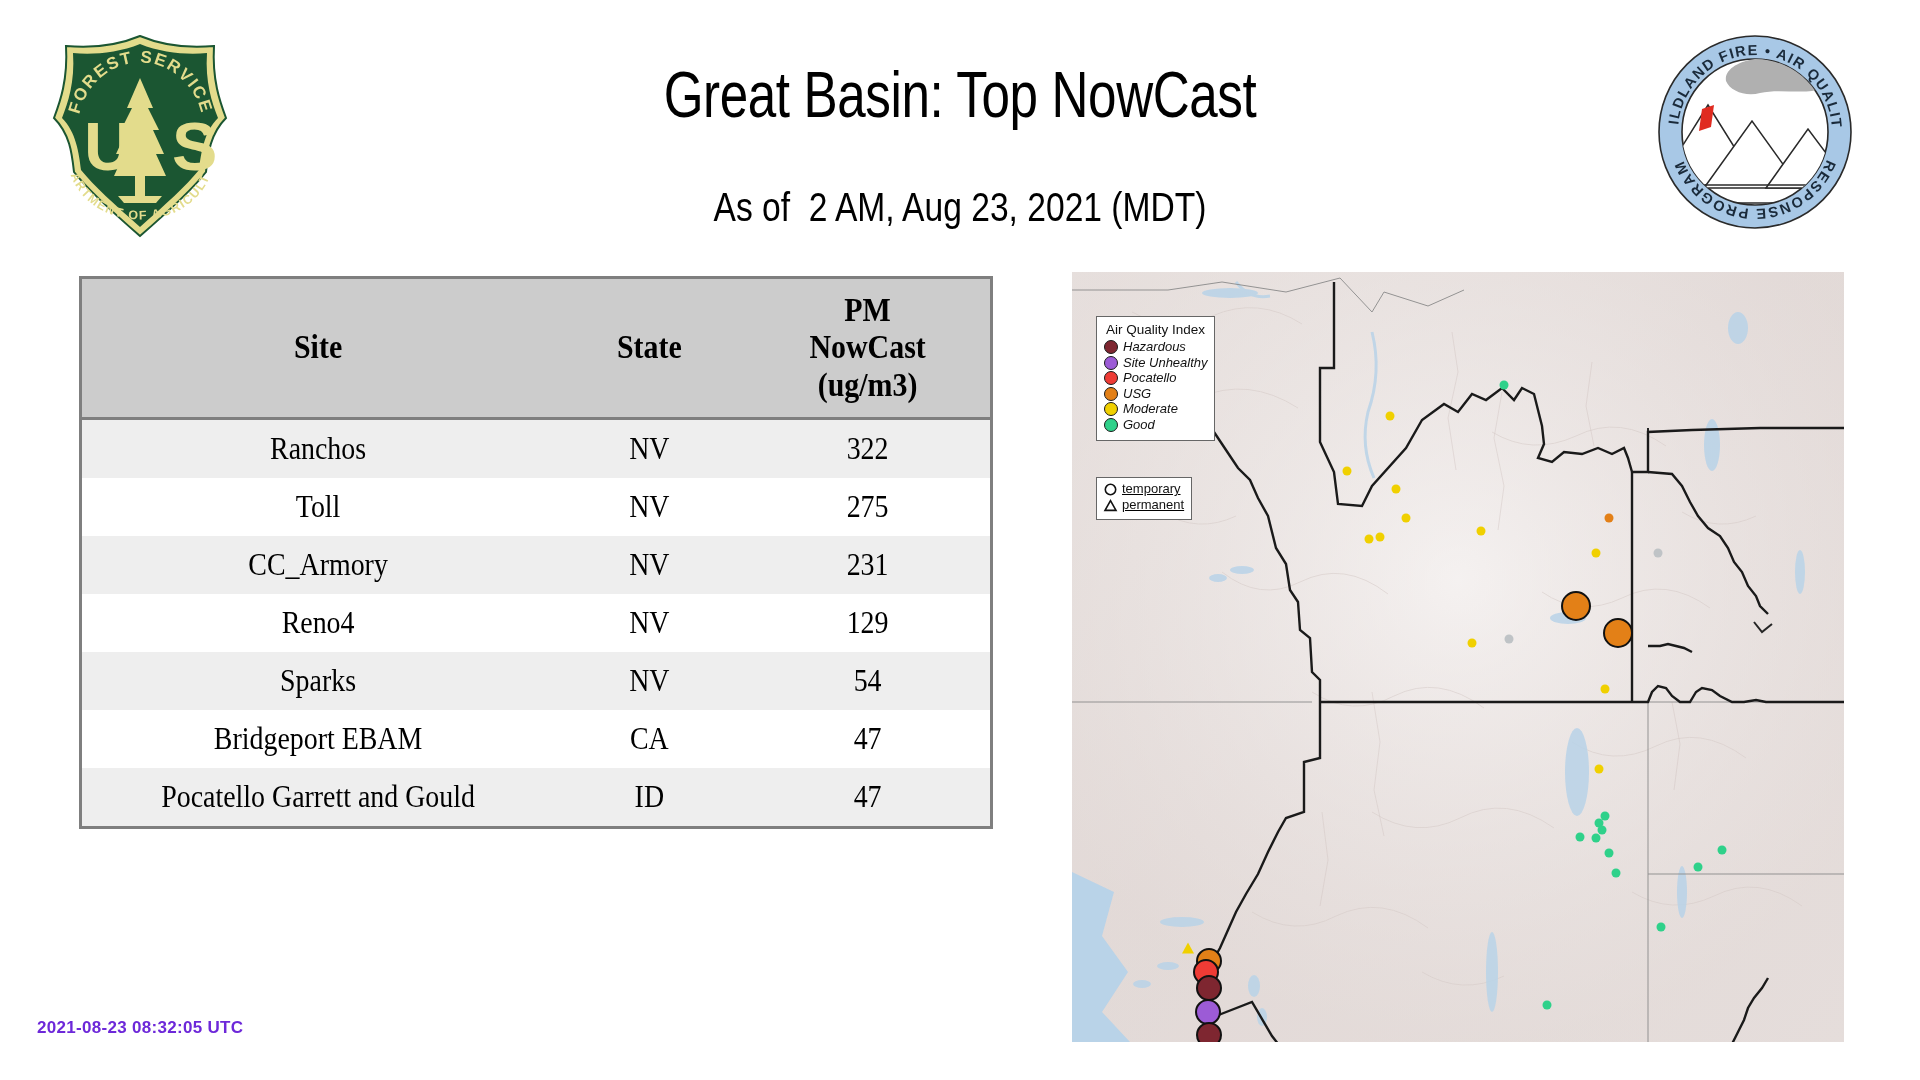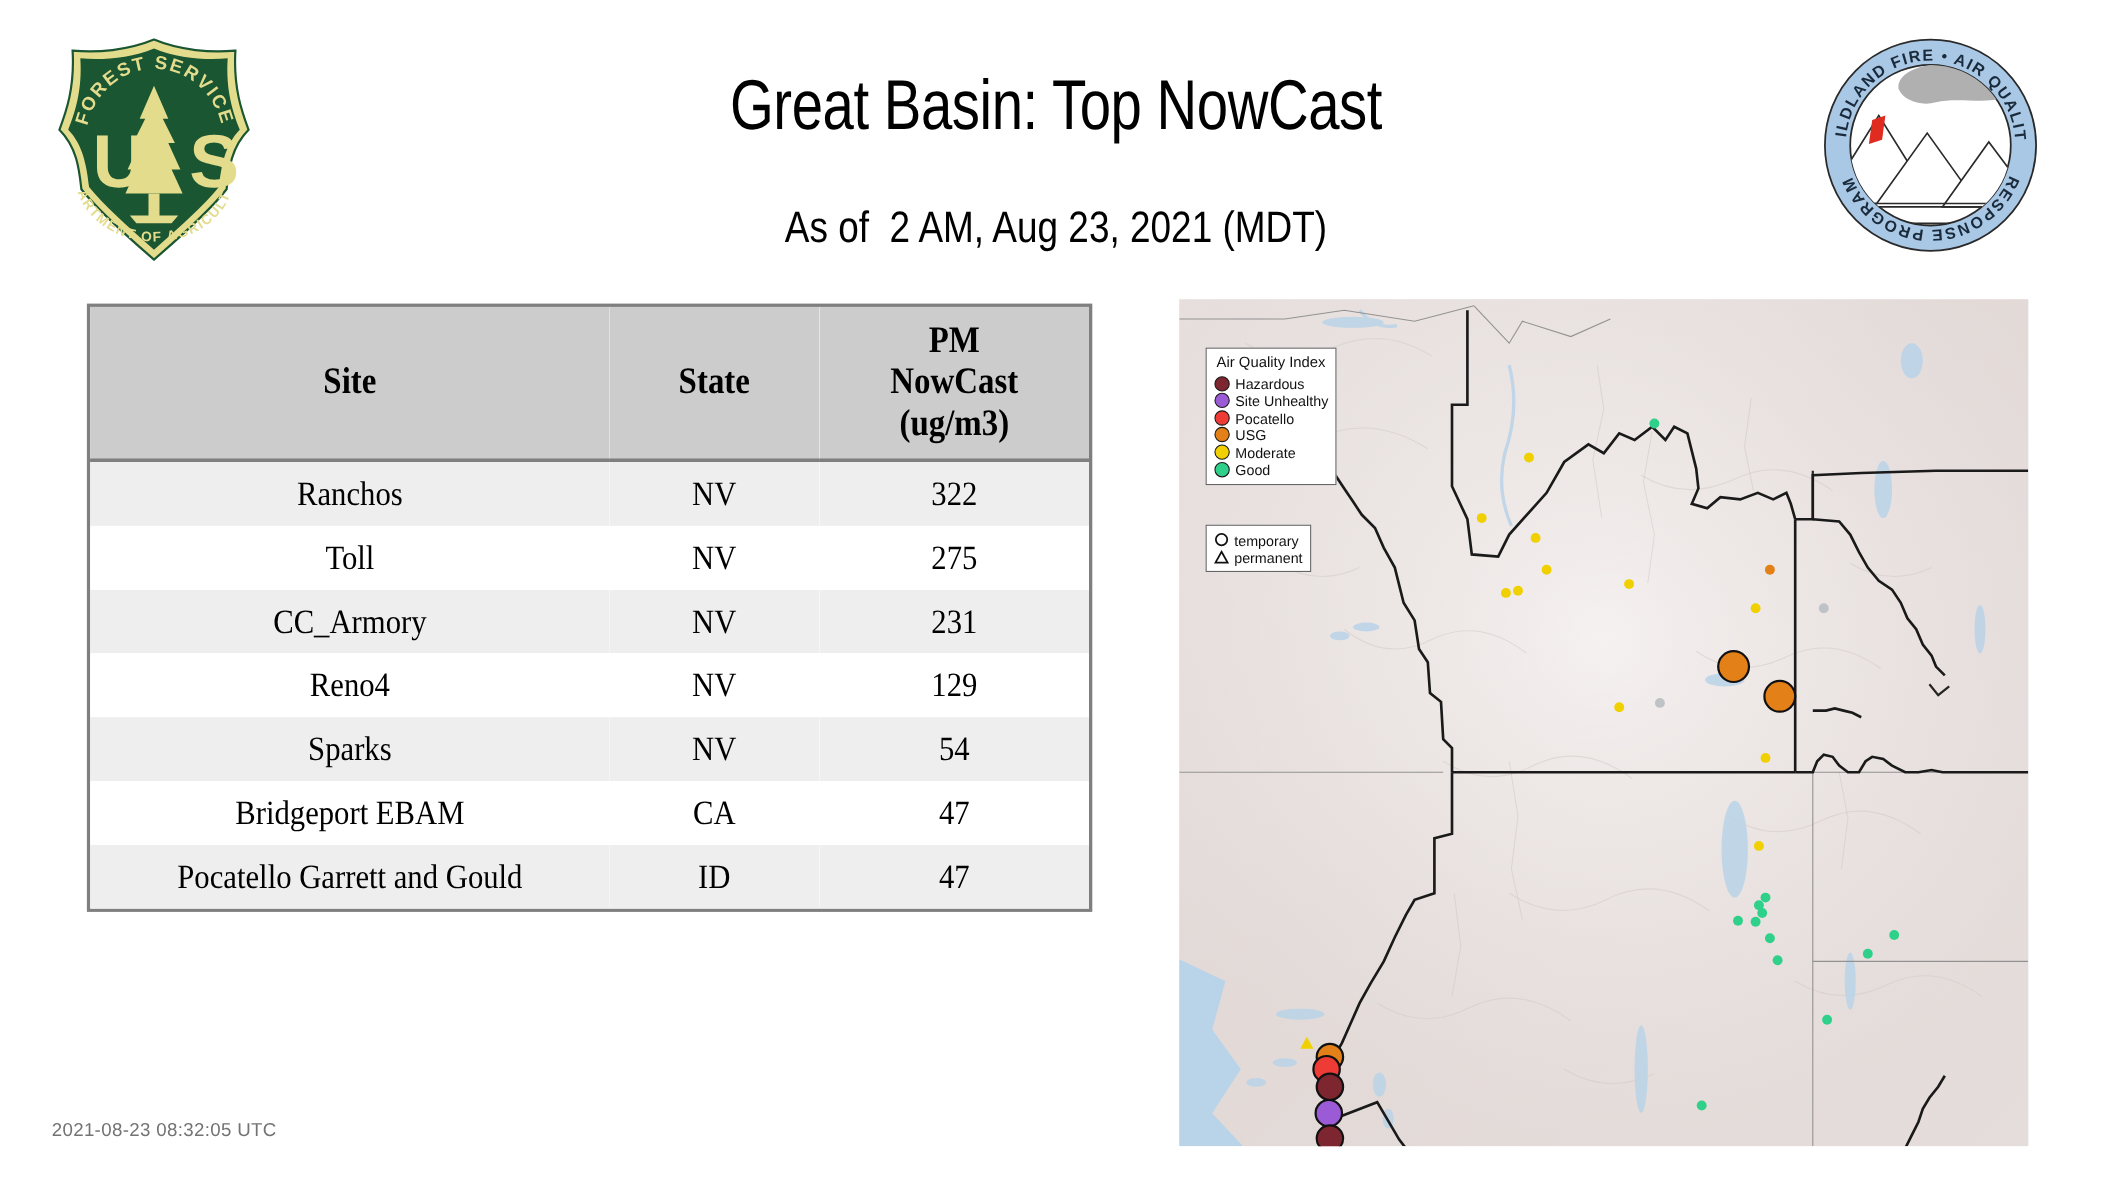--- a/index.html
+++ b/index.html
@@ -53,50 +53,50 @@
   }
   table.aqi tbody tr:nth-child(odd){background:#eeeeee;}
   table.aqi tbody tr:nth-child(even){background:#ffffff;}
   .col-site{width:52%;}
   .col-state{width:21%;}
   .col-pm{width:27%;}
   .hdr-pm-line{display:block;}
 
   
   #footer-stamp{
-    position:absolute; left:47px; top:1018px;
-    font-size:17px; color:#737373; letter-spacing:.3px;
+    position:absolute; left:37px; top:1018px;
+    font-size:17px; color:#6d28d9; letter-spacing:.3px;font-weight:bold;
   }
 
   
   #map-panel{
     position:absolute; left:1072px; top:272px; width:772px; height:770px;
     overflow:hidden; background:#ece7e6;
   }
   #map-panel svg.basemap{position:absolute;left:0;top:0;width:772px;height:770px;}
 
   .legend-box{
     position:absolute; background:#ffffff; border:1px solid #666;
     box-sizing:border-box;
   }
   #legend-aqi{left:24px; top:44px; width:119px; padding:5px 7px 6px;}
   #legend-aqi .legend-title{
     font-size:13.5px; text-align:center; margin-bottom:3px; color:#111;
   }
   #legend-aqi .legend-row{
-    display:flex; align-items:flex-end; height:15.6px; margin:0;
+    display:flex; align-items:flex-start; height:15.6px; margin:0;font-style:italic;
   }
   #legend-aqi .swatch{
     width:12px;height:12px;border-radius:50%;border:1.3px solid #1a1a1a;
     flex:0 0 auto; margin-right:5px;
   }
   #legend-aqi .legend-label{font-size:13px;line-height:13px;color:#111;white-space:nowrap;}
 
   #legend-type{left:24px; top:205px; width:96px; padding:4px 6px 5px;}
-  #legend-type .legend-row{display:flex;align-items:flex-end;height:16px;}
+  #legend-type .legend-row{display:flex;align-items:flex-start;height:16px;text-decoration:underline;}
   #legend-type .glyph{width:15px;height:15px;flex:0 0 auto;margin-right:4px;}
   #legend-type .legend-label{font-size:13px;line-height:13px;color:#111;}
 
   .site-dot{position:absolute;border-radius:50%;transform:translate(-50%,-50%);}
   .site-dot.small{width:9px;height:9px;}
   .site-dot.big{width:22px;height:22px;border:2px solid #111;}
   .site-dot.huge{width:26px;height:26px;border:2px solid #111;}
   .site-tri{position:absolute;width:0;height:0;transform:translate(-50%,-60%);
             border-left:6px solid transparent;border-right:6px solid transparent;}
 </style>

